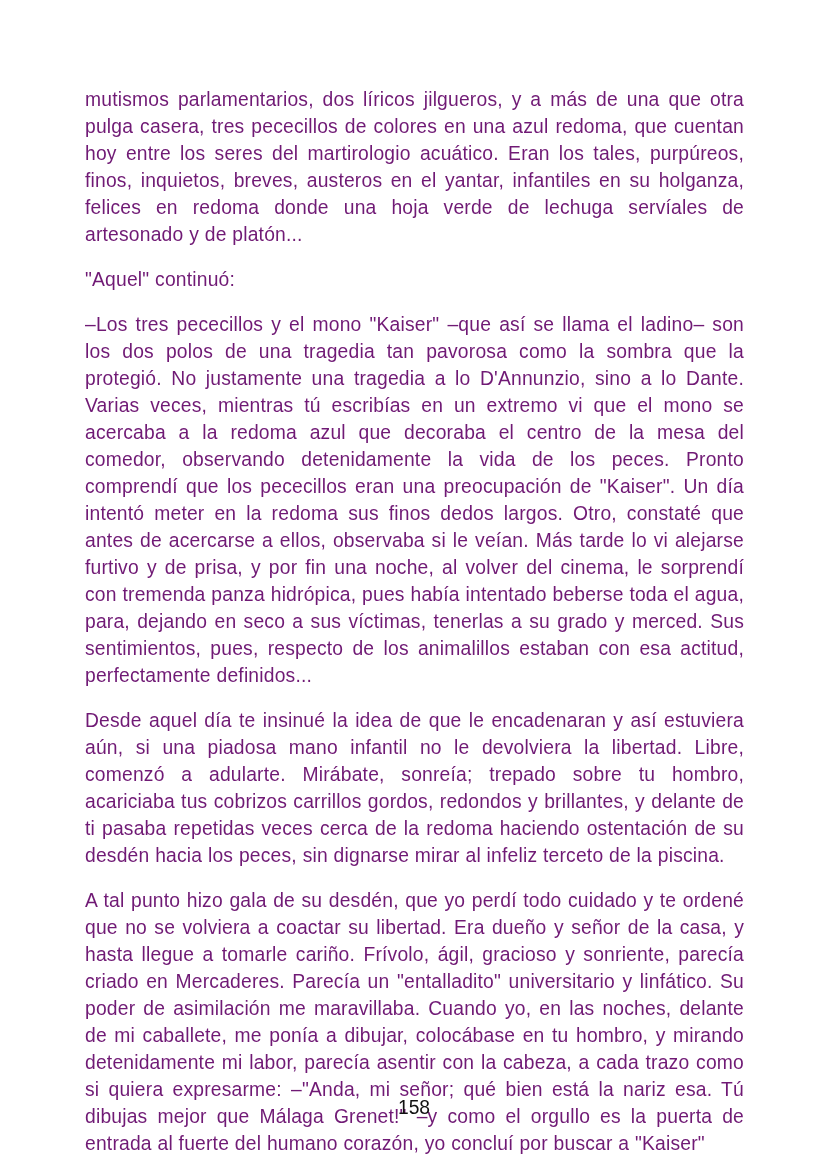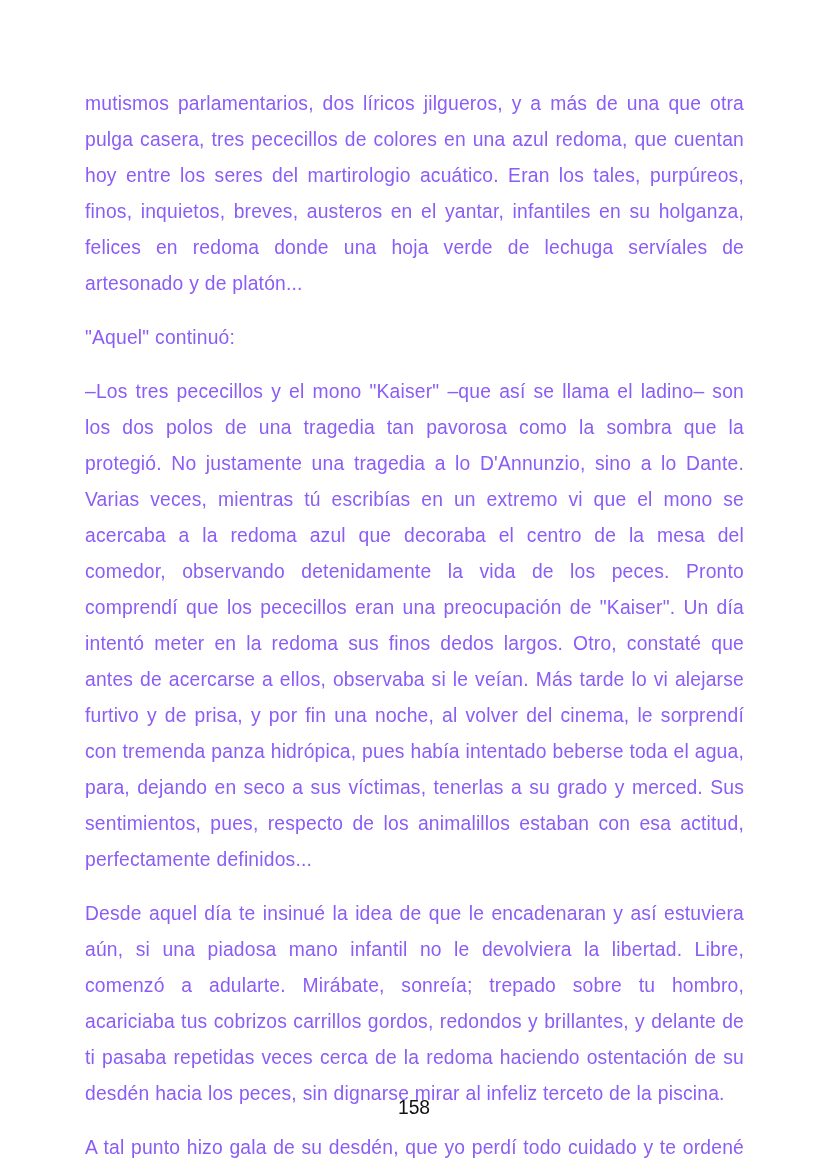--- a/index.html
+++ b/index.html
@@ -27,24 +27,24 @@
   }
   .text-column {
     position: absolute;
     left: 85px;
     top: 86px;
     width: 659px;
   }
   .para {
     margin: 0 0 18px 0;
     font-size: 19.3px;
-    line-height: 36px;
+    line-height: 27px;
     text-align: justify;
     text-justify: inter-word;
-    color: #8b5cf6;
+    color: #701a75;
     letter-spacing: 0.01em;
     word-spacing: 0.01em;
   }
   
   .para:last-child {
     margin-bottom: 0;
   }
   
   .page-number {
     position: absolute;

